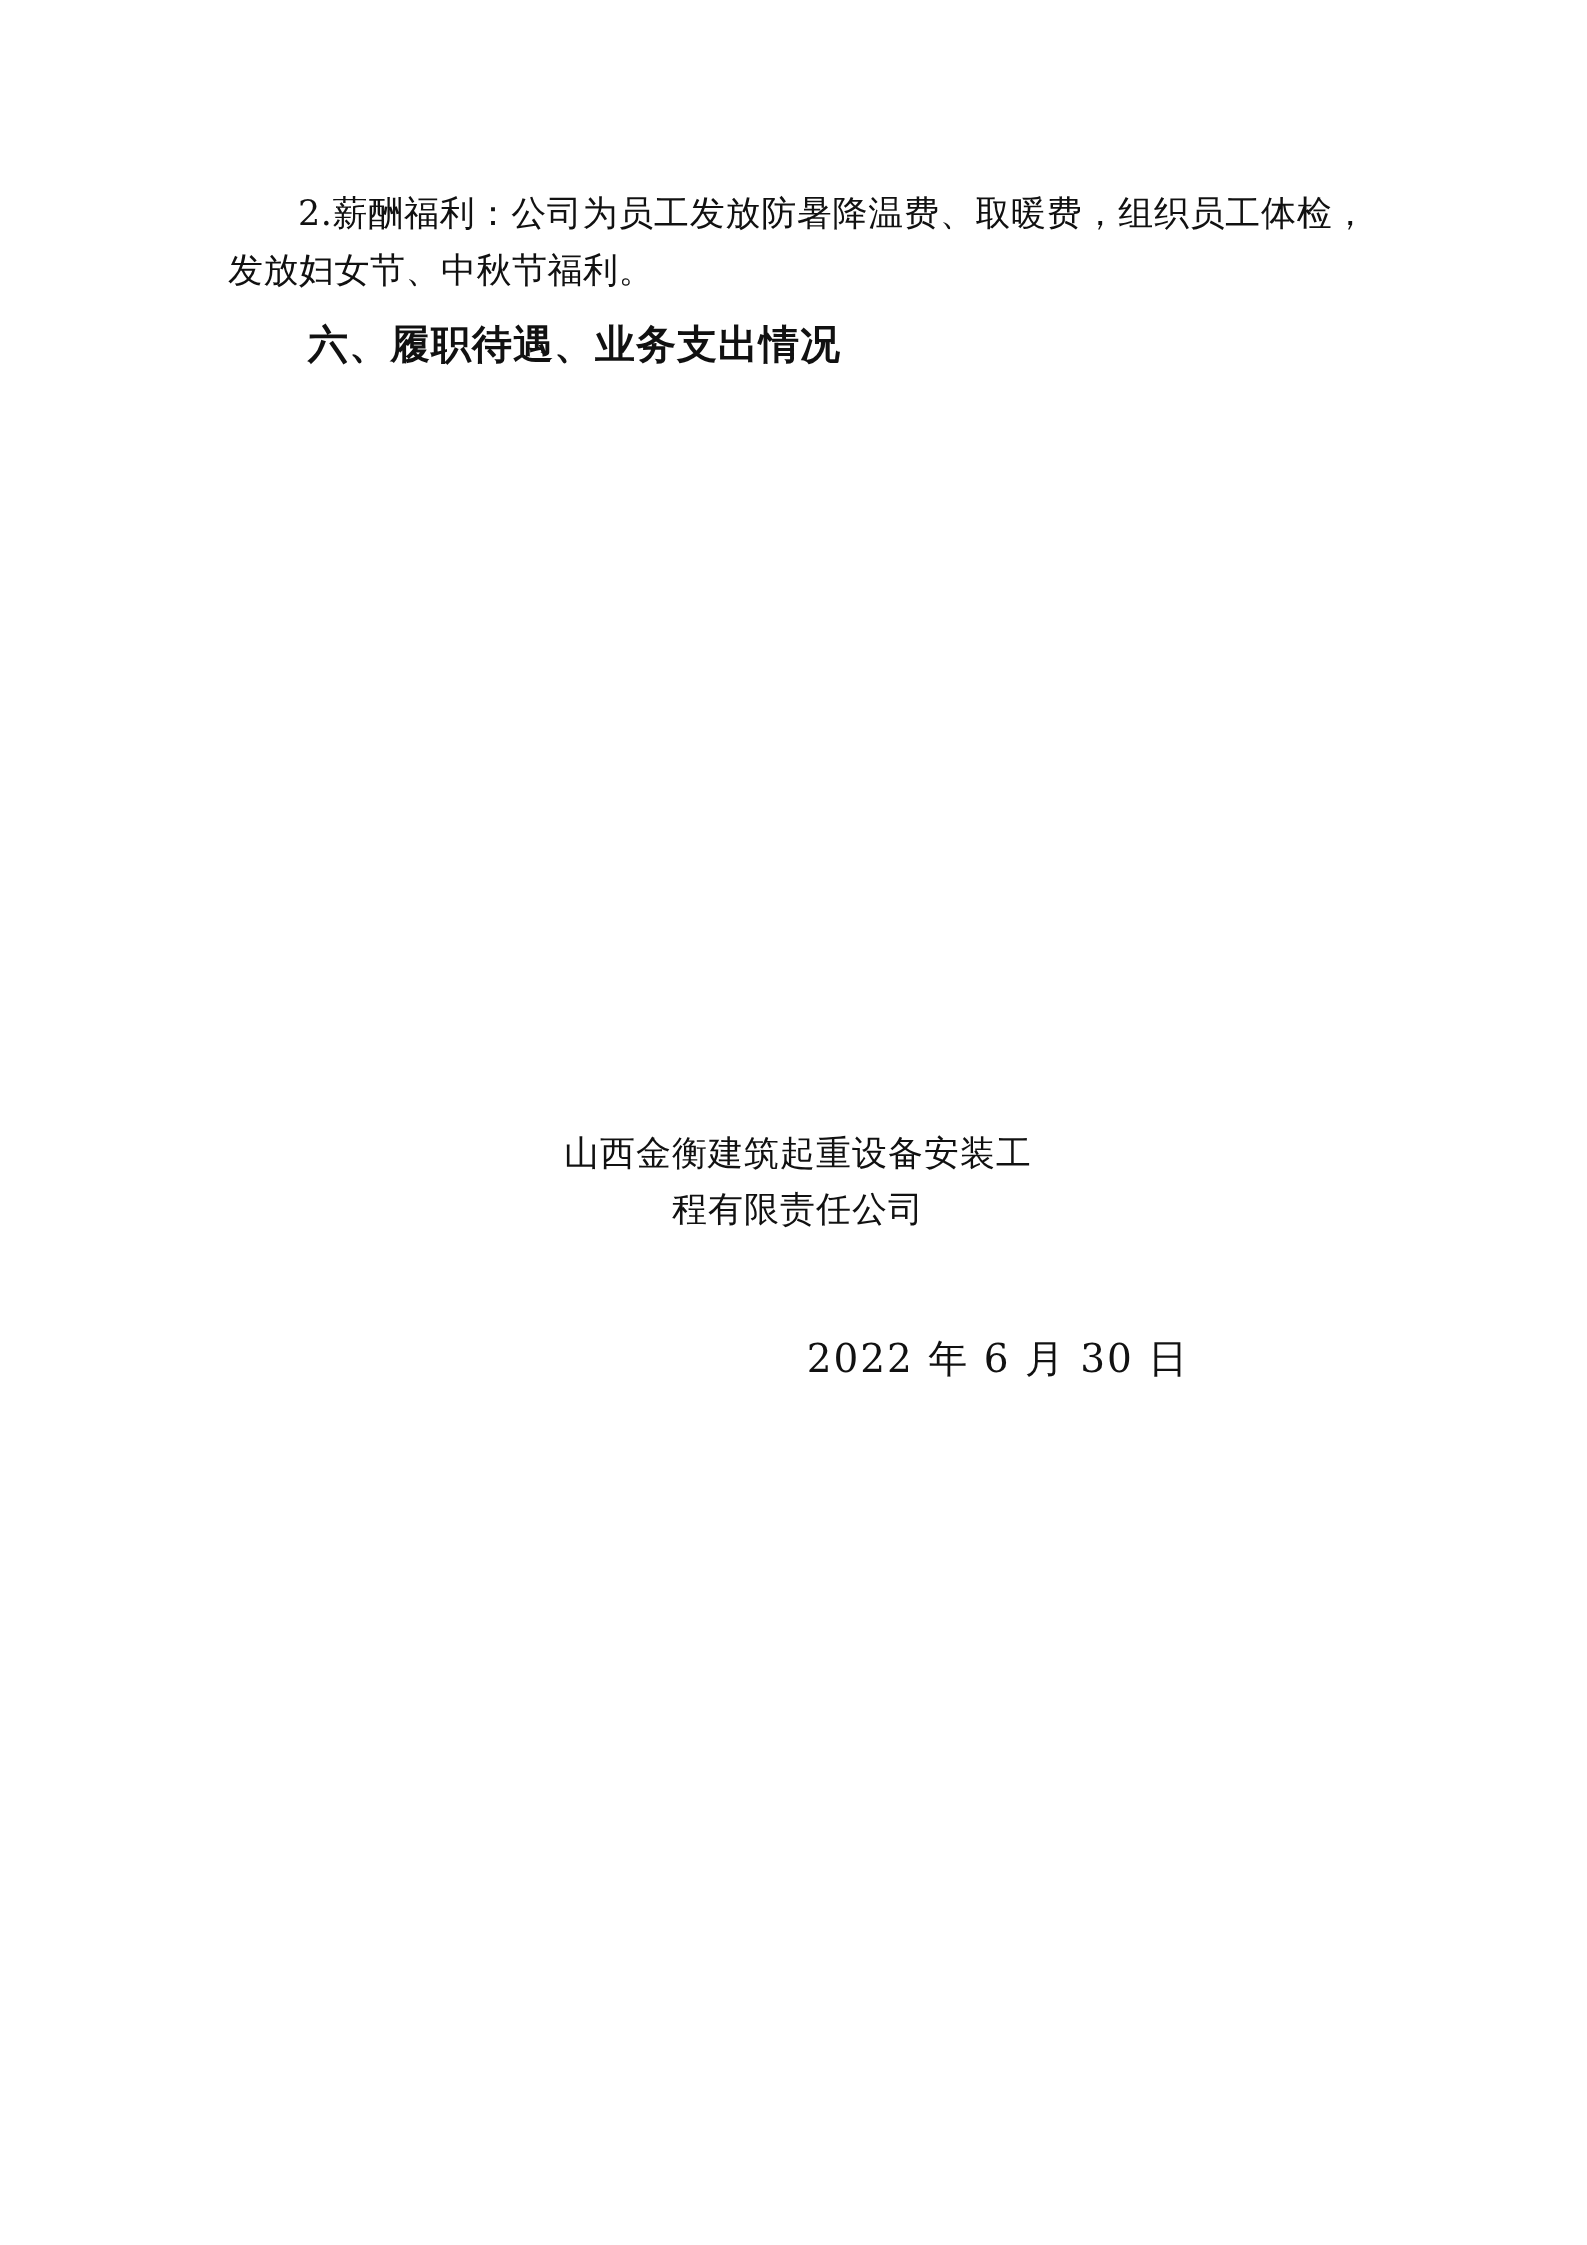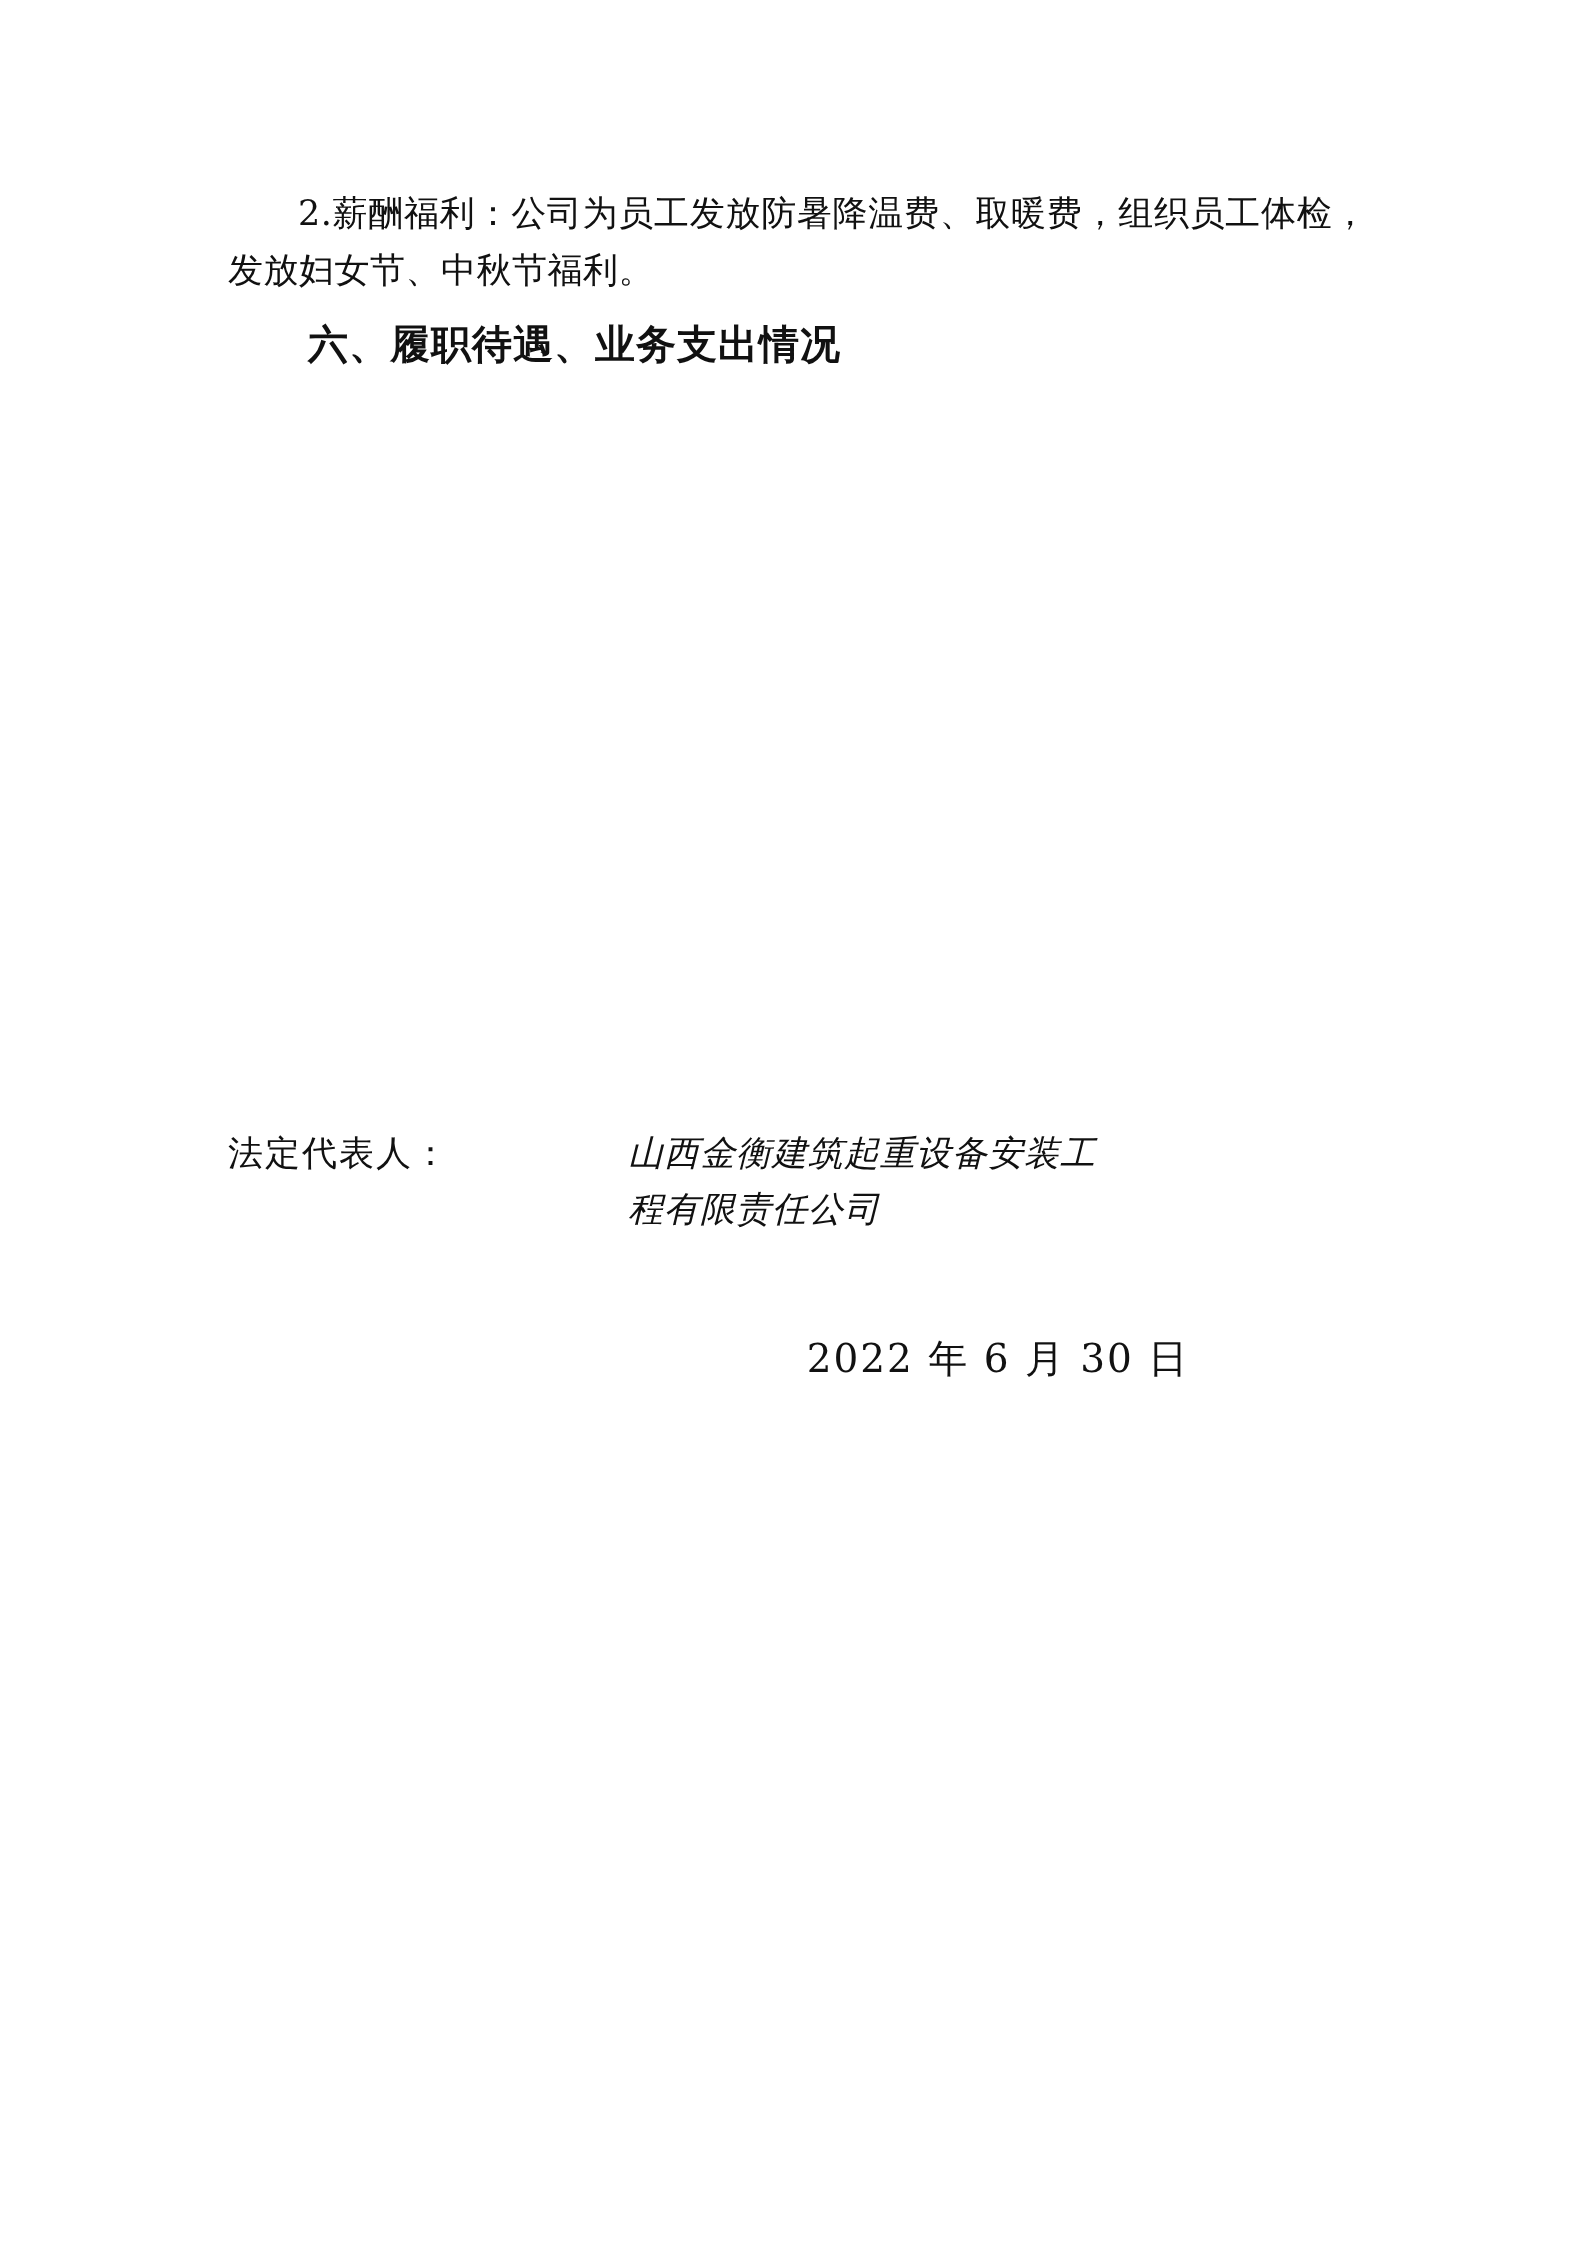--- a/index.html
+++ b/index.html
@@ -53,22 +53,22 @@
     font-size: 35px;
     line-height: 1.6;
   }
   .sig-label {
     width: 400px;
     flex: 0 0 400px;
     letter-spacing: 2px;
   }
   .sig-company {
     flex: 1 1 auto;
+    text-align: center;
     letter-spacing: 1px;
-    font-style: italic;
   }
   .sig-company .line2 {
     display: block;
   }
   .date-row {
     margin-top: 95px;
     display: flex;
   }
   .date-spacer {
     width: 400px;
@@ -86,21 +86,20 @@
 
 <div class="page">
 
   <div class="content">
     <p class="para indent">2.薪酬福利：公司为员工发放防暑降温费、取暖费，组织员工体检，发放妇女节、中秋节福利。</p>
     <p class="heading">六、履职待遇、业务支出情况</p>
   </div>
 
   <div class="signature-block">
     <div class="sig-row">
-      <div class="sig-label">法定代表人：</div>
       <div class="sig-company">
         <span class="line1">山西金衡建筑起重设备安装工</span>
         <span class="line2">程有限责任公司</span>
       </div>
     </div>
     <div class="date-row">
       <div class="date-spacer"></div>
       <div class="date-text">2022 年 6 月 30 日</div>
     </div>
   </div>

